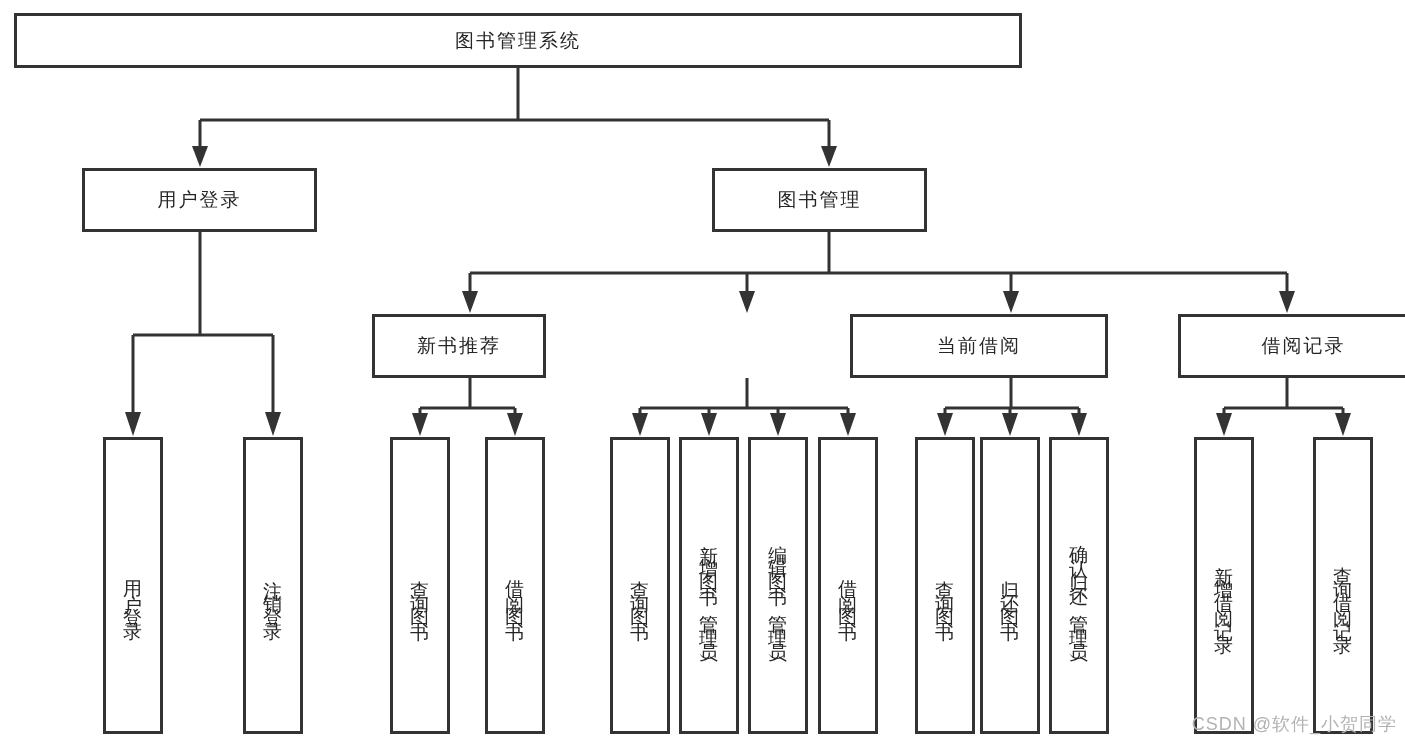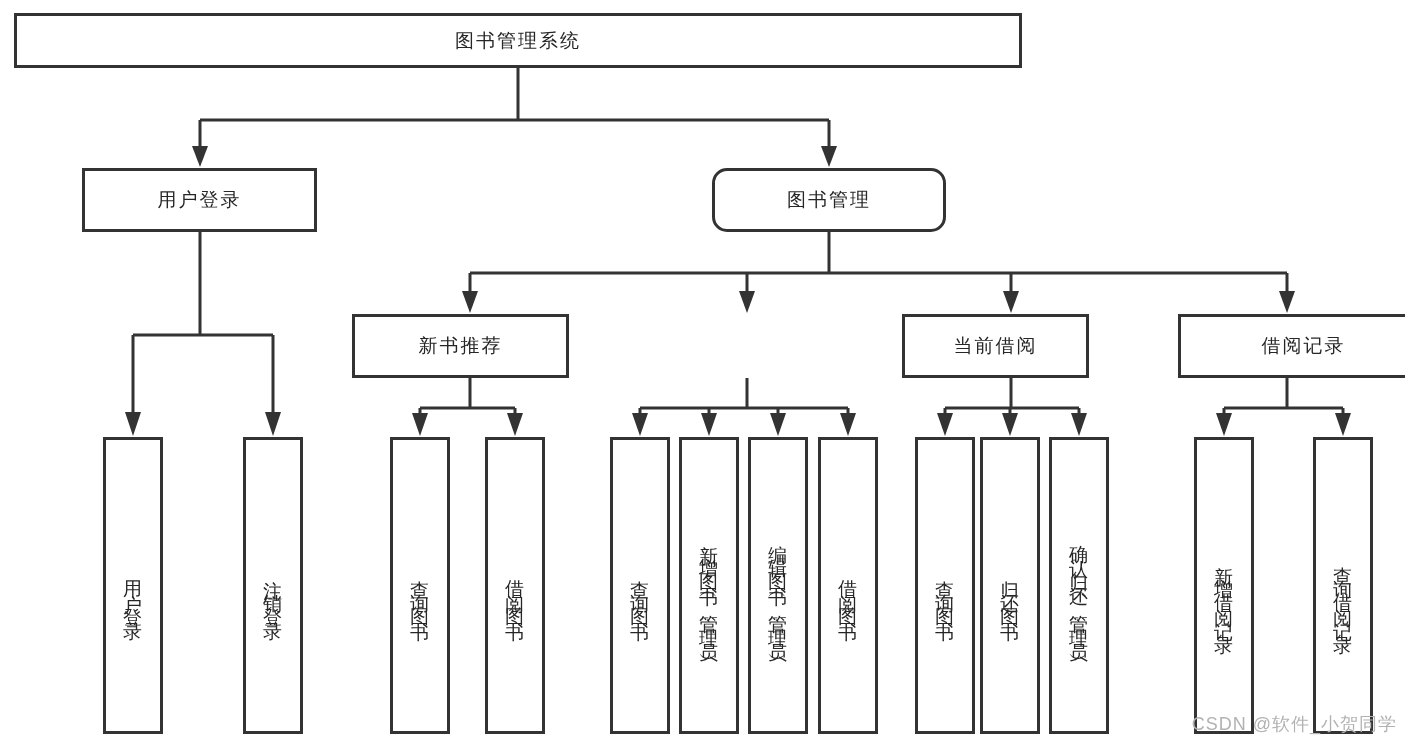--- a/index.html
+++ b/index.html
@@ -109,24 +109,24 @@
     <g>
       <path d="M1287 378 V408 M1224 408 H1343 M1224 408 V415 M1343 408 V415"></path>
       <polygon fill="#333333" stroke="none" points="1216,413 1232,413 1224,436"></polygon>
       <polygon fill="#333333" stroke="none" points="1335,413 1351,413 1343,436"></polygon>
     </g>
   </svg>
 
   <div class="node hbox" style="left:14px; top:13px; width:1008px; height:55px;">图书管理系统</div>
 
   <div class="node hbox" style="left:82px; top:168px; width:235px; height:64px;">用户登录</div>
-  <div class="node hbox" style="left:712px; top:168px; width:234px; height:64px;border-radius:15px;">图书管理</div>
+  <div class="node hbox" style="left:712px; top:168px; width:215px; height:64px;">图书管理</div>
 
-  <div class="node hbox" style="left:352px; top:314px; width:217px; height:64px;">新书推荐</div>
-  <div class="node hbox" style="left:902px; top:314px; width:187px; height:64px;">当前借阅</div>
+  <div class="node hbox" style="left:372px; top:314px; width:174px; height:64px;">新书推荐</div>
+  <div class="node hbox" style="left:850px; top:314px; width:258px; height:64px;">当前借阅</div>
   <div class="node hbox" style="left:1178px; top:314px; width:245px; height:64px;padding-left:6px;">借阅记录</div>
 
   <div class="node vbox" style="left:103px; top:437px; width:60px; height:297px;">
     <span class="vlabel">用户登录</span>
   </div>
   <div class="node vbox" style="left:243px; top:437px; width:60px; height:297px;">
     <span class="vlabel">注销登录</span>
   </div>
 
   <div class="node vbox" style="left:390px; top:437px; width:60px; height:297px;">

